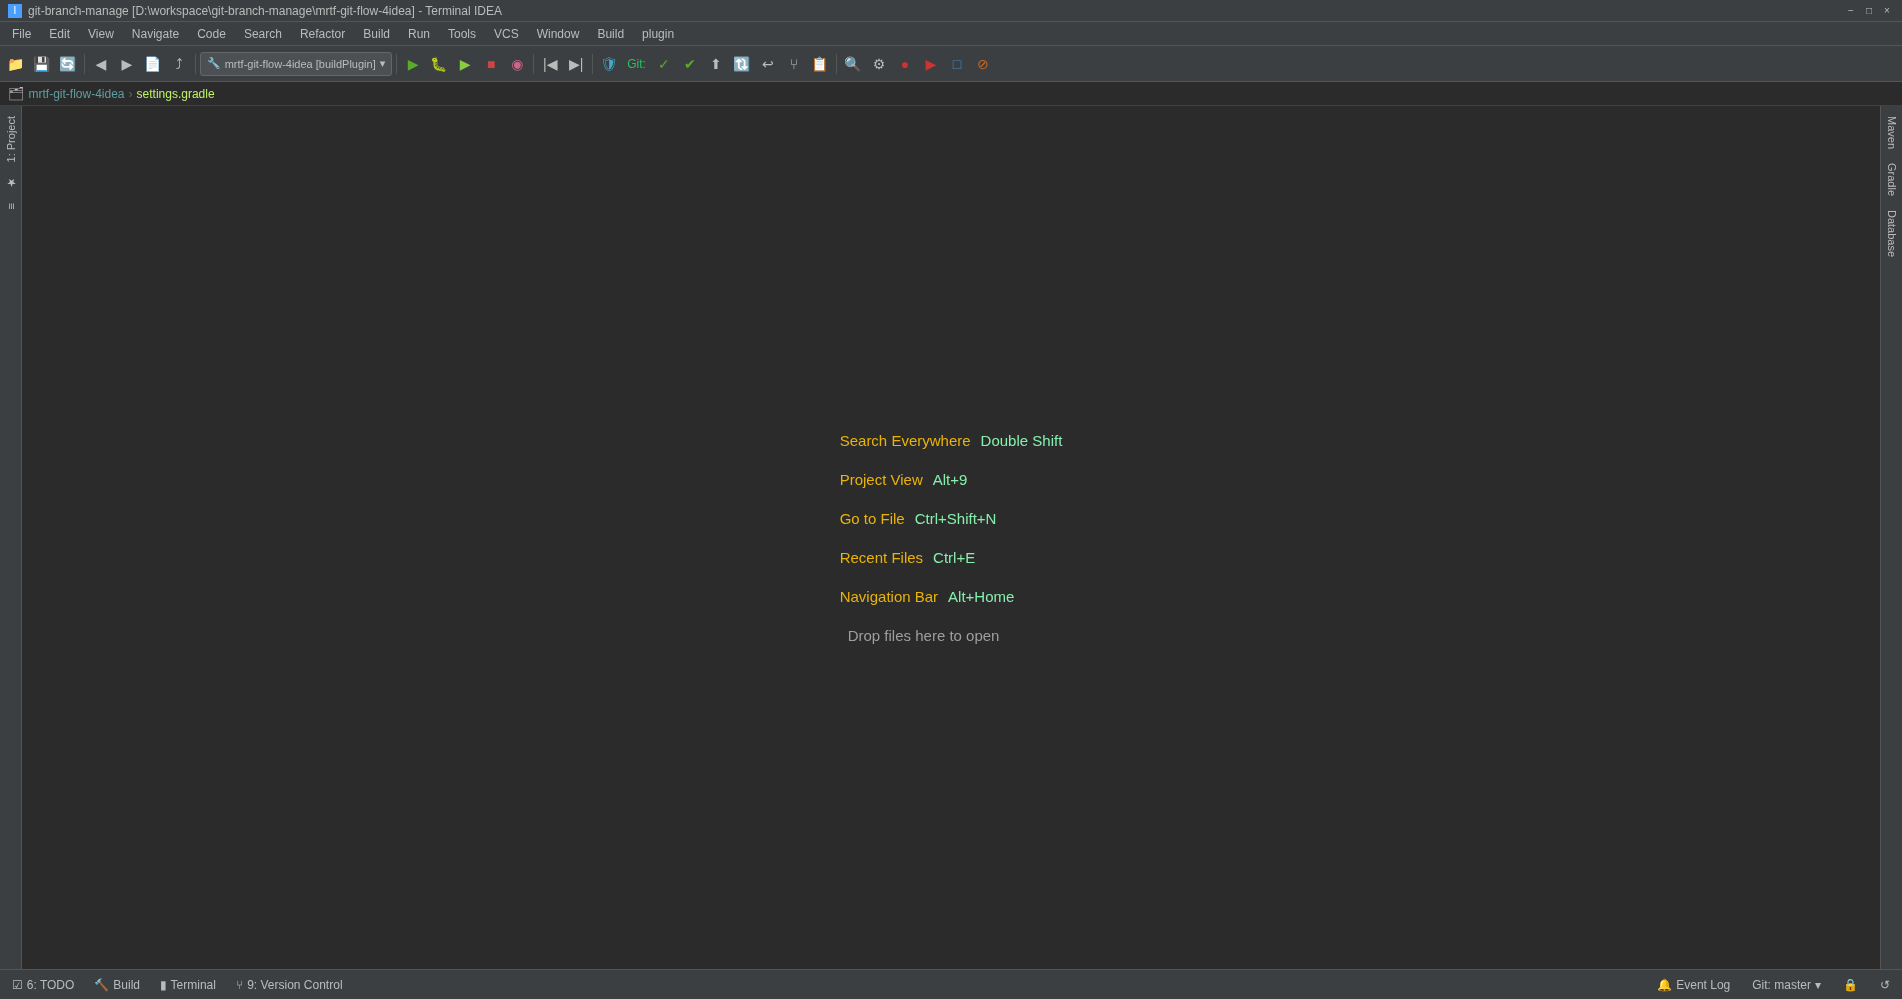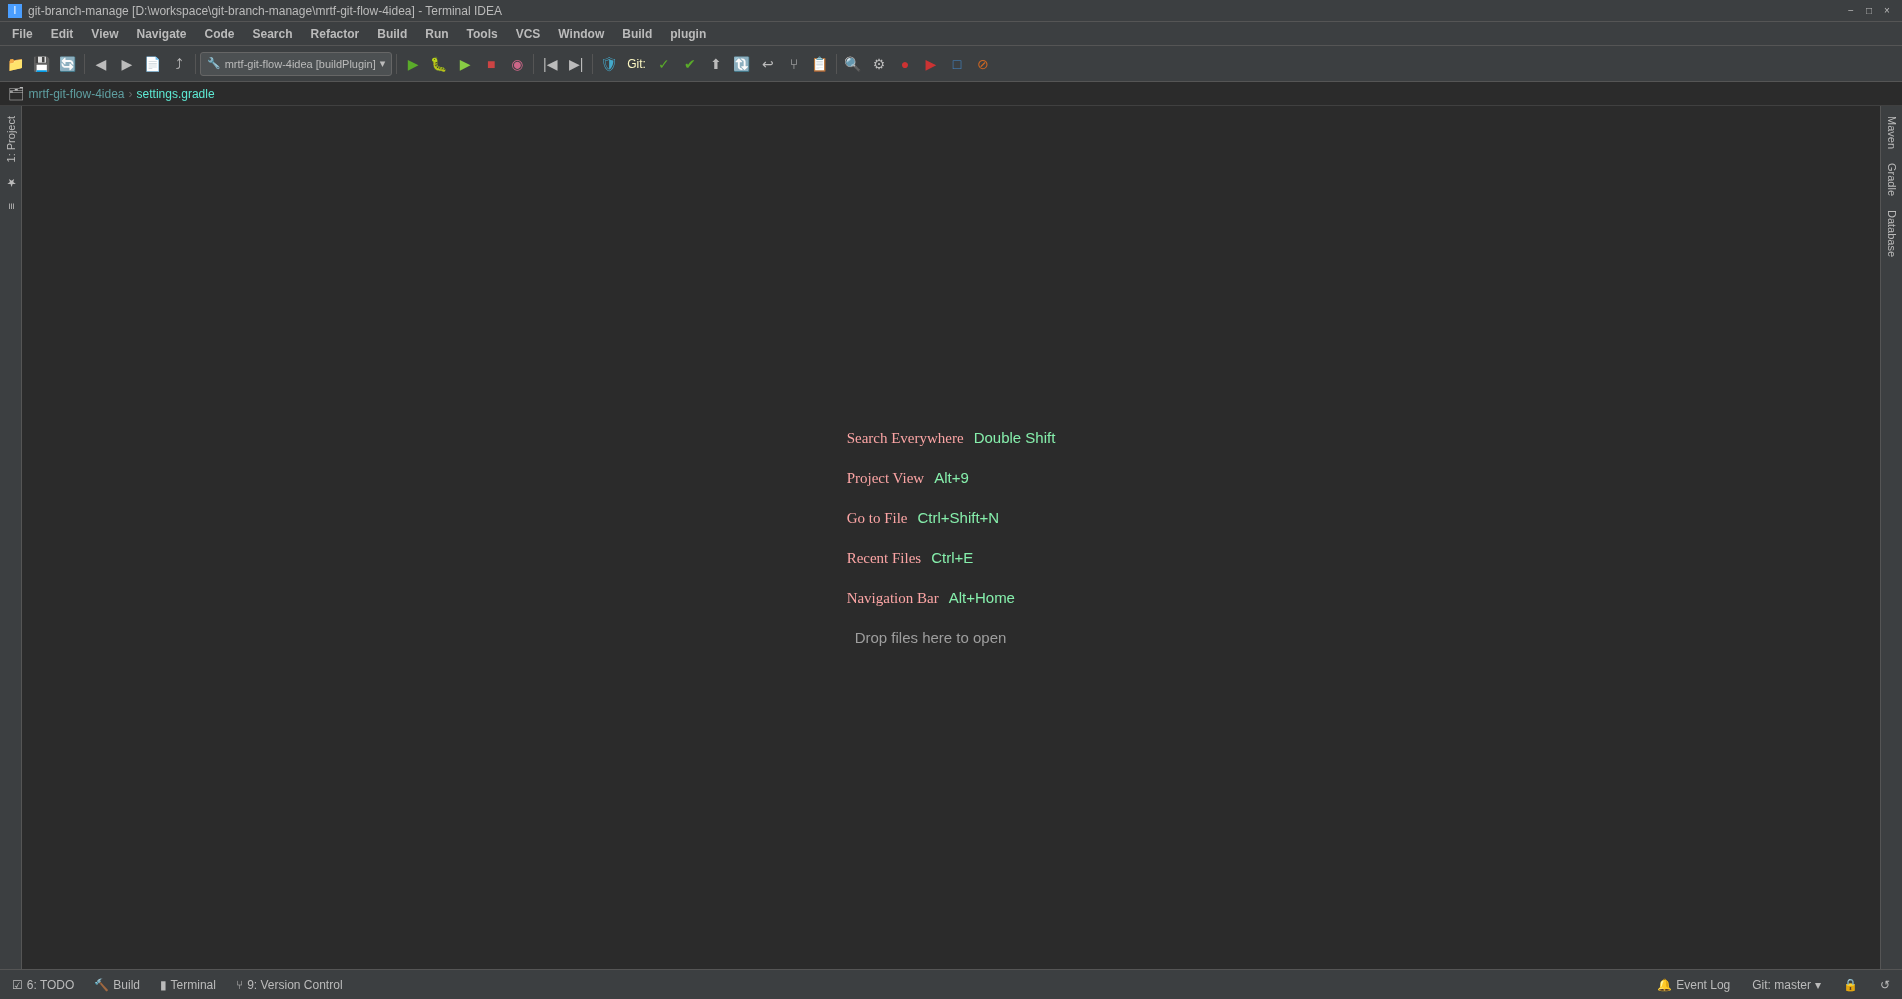--- a/index.html
+++ b/index.html
@@ -61,21 +61,20 @@
       padding: 0 4px;
       border-bottom: 1px solid #555;
       gap: 2px;
     }
     .menu-item {
       padding: 2px 8px;
       cursor: pointer;
       font-size: 12px;
       color: #bbbbbb;
       border-radius: 3px;
-      font-weight: bold;
     }
 
     
     #toolbar {
       height: 36px;
       background: #3c3f41;
       display: flex;
       align-items: center;
       padding: 0 4px;
       gap: 2px;
@@ -108,21 +107,21 @@
       cursor: pointer;
       color: #bbbbbb;
       font-size: 11px;
       height: 24px;
       gap: 4px;
     }
     .run-btn {
       color: #5aab2a;
     }
     .git-label {
-      color: #fef9c3;
+      color: #22c55e;
       font-size: 12px;
       margin: 0 4px;
     }
 
     
     #breadcrumb {
       height: 24px;
       background: #2b2b2b;
       display: flex;
       align-items: center;
@@ -206,22 +205,21 @@
       gap: 22px;
       padding: 20px;
     }
     .welcome-line {
       display: flex;
       align-items: baseline;
       gap: 10px;
       font-size: 15px;
     }
     .welcome-label {
-      color: #fca5a5;
-      font-family: Liberation Serif, serif;
+      color: #eab308;
     }
     .welcome-shortcut {
       color: #86efac;
       font-size: 15px;
     }
     .welcome-drop {
       color: #9e9e9e;
       font-size: 15px;
       margin-left: 8px;
     }
@@ -331,21 +329,21 @@
   <div class="toolbar-btn" style="color:#cc3333;">●</div>
   <div class="toolbar-btn" style="color:#cc3333;">▶</div>
   <div class="toolbar-btn" style="color:#4488cc;">□</div>
   <div class="toolbar-btn" style="color:#cc6622;">⊘</div>
 </div>
 
 <div id="breadcrumb">
   <span style="margin-right:4px; font-size:13px;">🗂</span>
   <span class="breadcrumb-item">mrtf-git-flow-4idea</span>
   <span class="breadcrumb-sep">›</span>
-  <span class="breadcrumb-item" style="color:#5eead4;">settings.gradle</span>
+  <span class="breadcrumb-item" style="color:#bef264;">settings.gradle</span>
 </div>
 
 <div id="main-layout">
 
   <div id="left-sidebar">
     <div class="sidebar-tab-left">1: Project</div>
     <div class="sidebar-tab-left">
       <span>★</span>
     </div>
     <div class="sidebar-tab-left">

